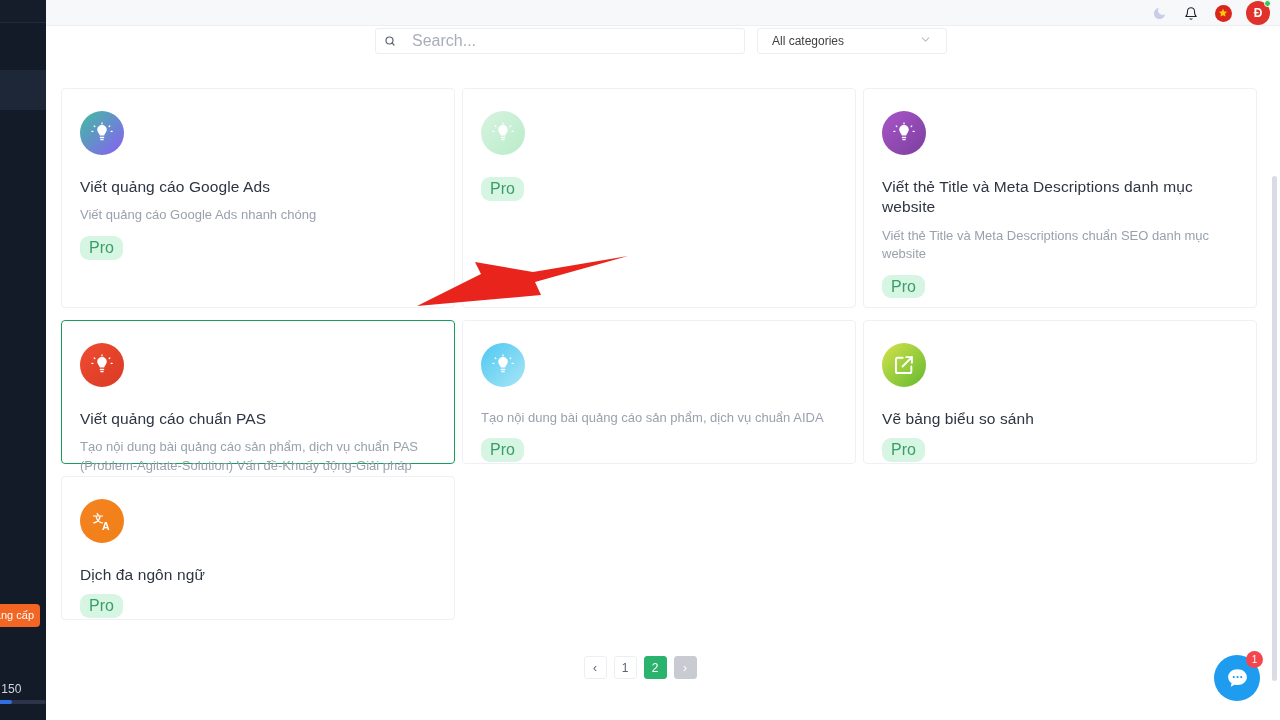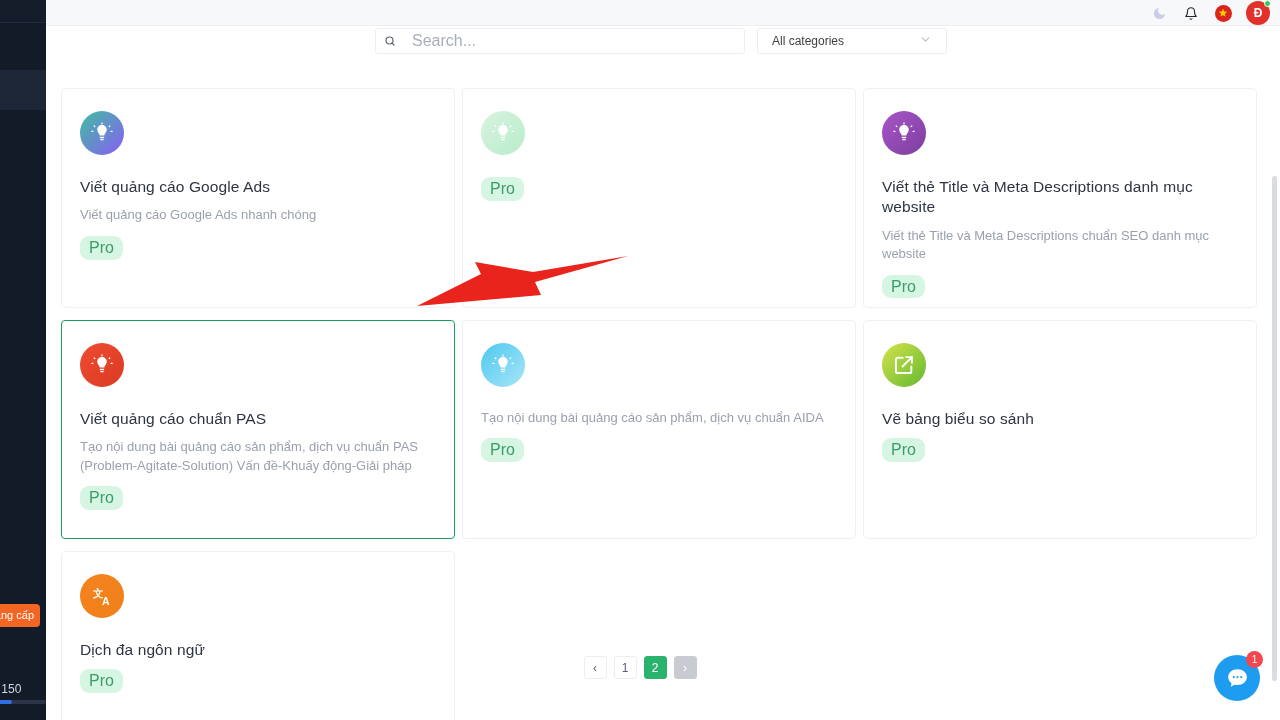--- a/index.html
+++ b/index.html
@@ -87,21 +87,21 @@
   
   .grid {
     position:absolute; left:61px; top:88px; width:1198px;
     display:flex; flex-wrap:wrap; gap:12px 7px;
   }
   .card {
     width:394px; background:#ffffff; border:1px solid #eef0f3; border-radius:4px;
     padding:22px 18px 18px 18px; position:relative; cursor:pointer;
   }
   .card.h1 { height:220px; }
-  .card.h2 { height:219px; }
+  .card.h2 { height:144px; }
   .card.selected { border:1.5px solid #159f5c; }
 
   .card-icon {
     width:44px; height:44px; border-radius:50%;
     display:flex; align-items:center; justify-content:center;
     margin-bottom:22px;
   }
   .card-icon svg { display:block; }
   .card-title {
     font-size:15.5px; color:#2e3442; line-height:1.32; font-weight:400;

